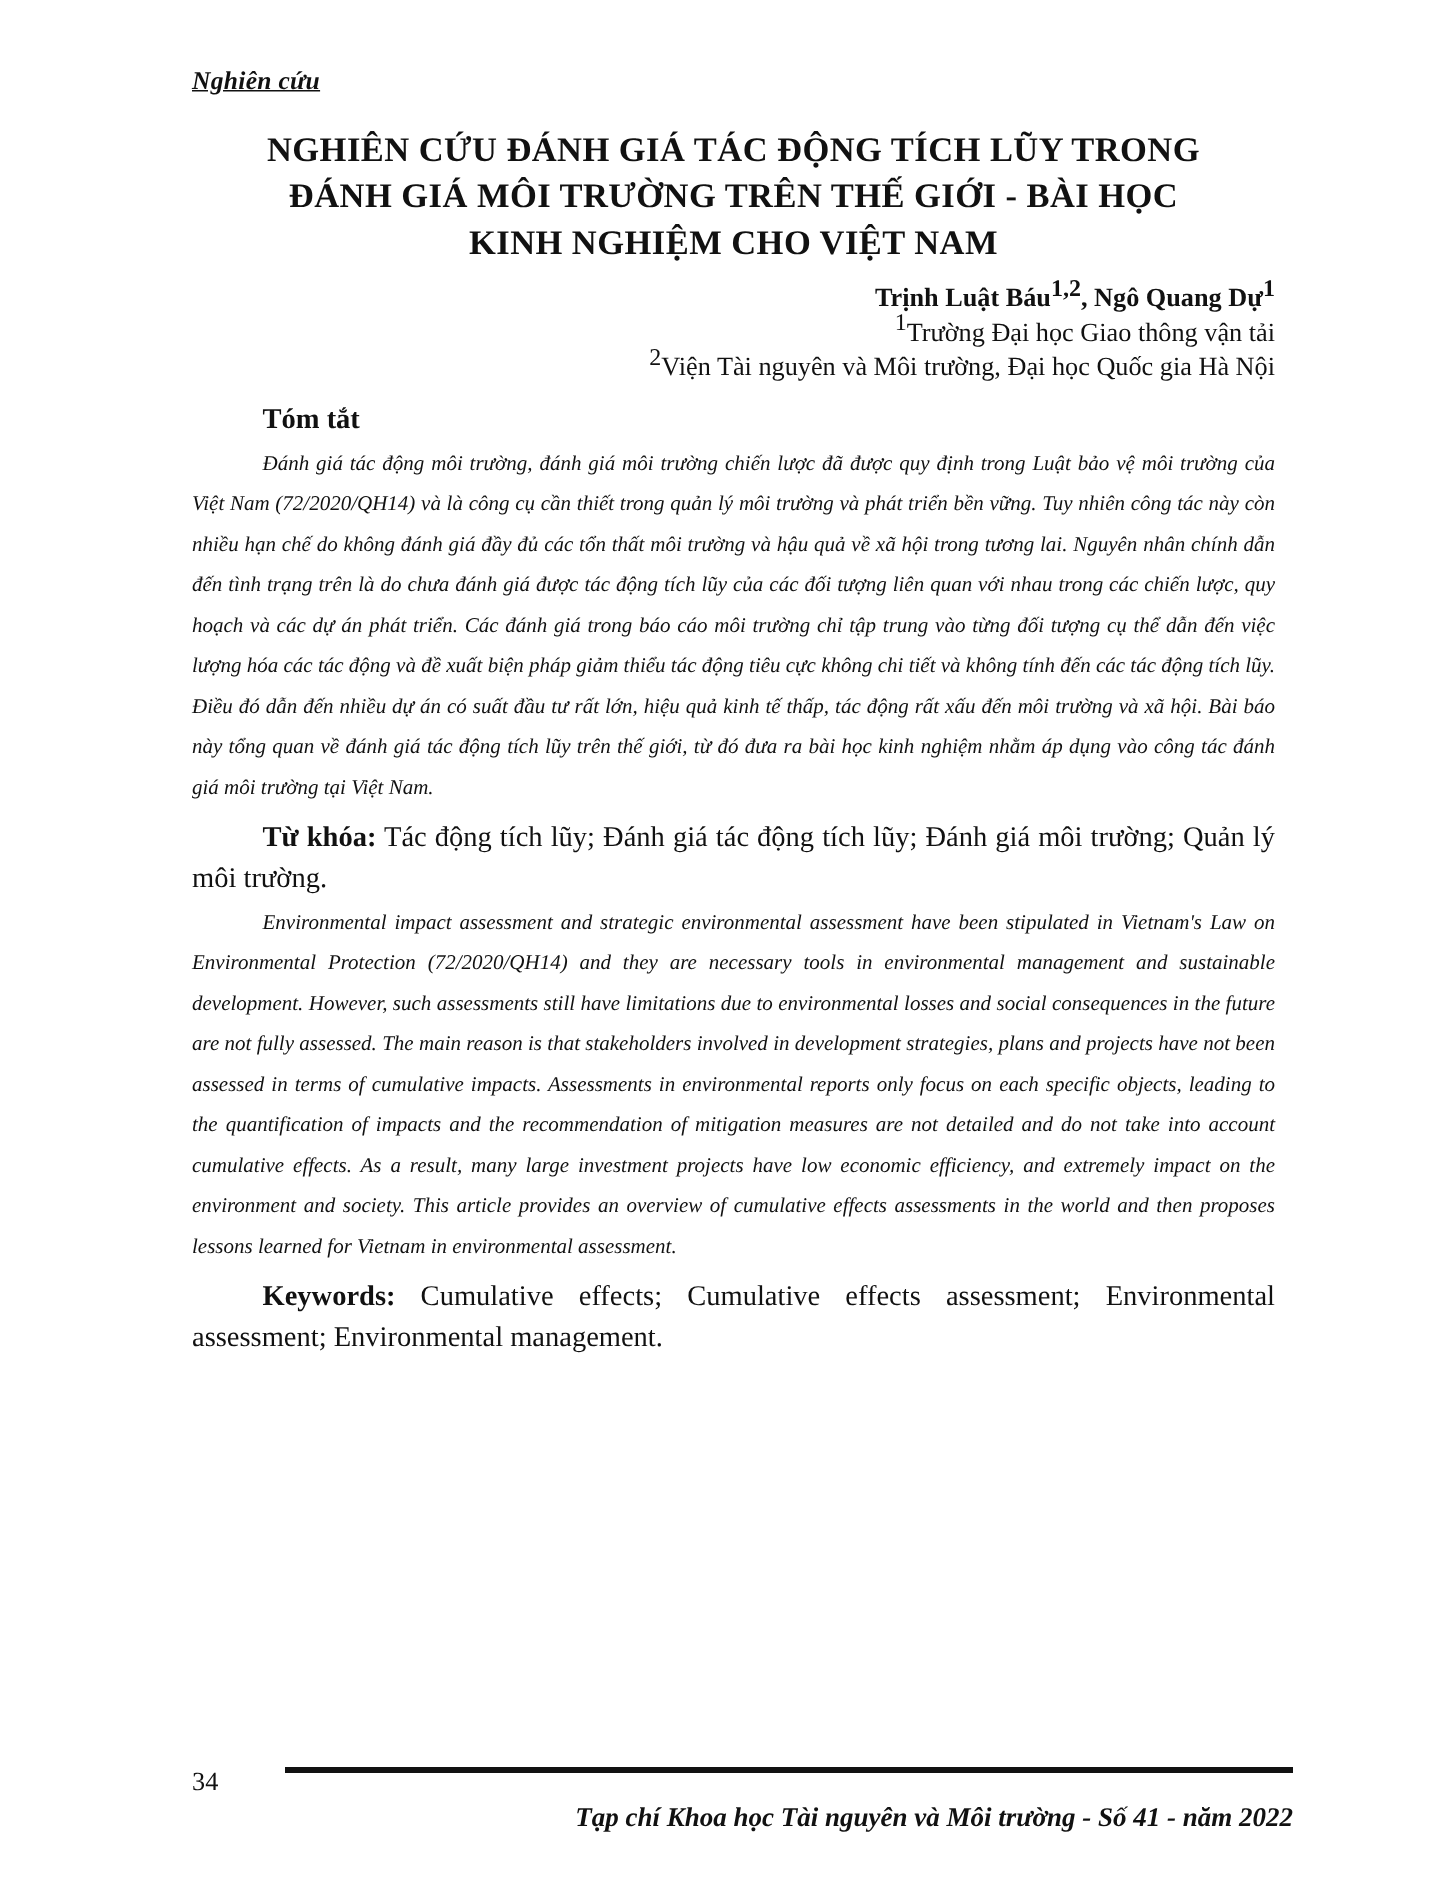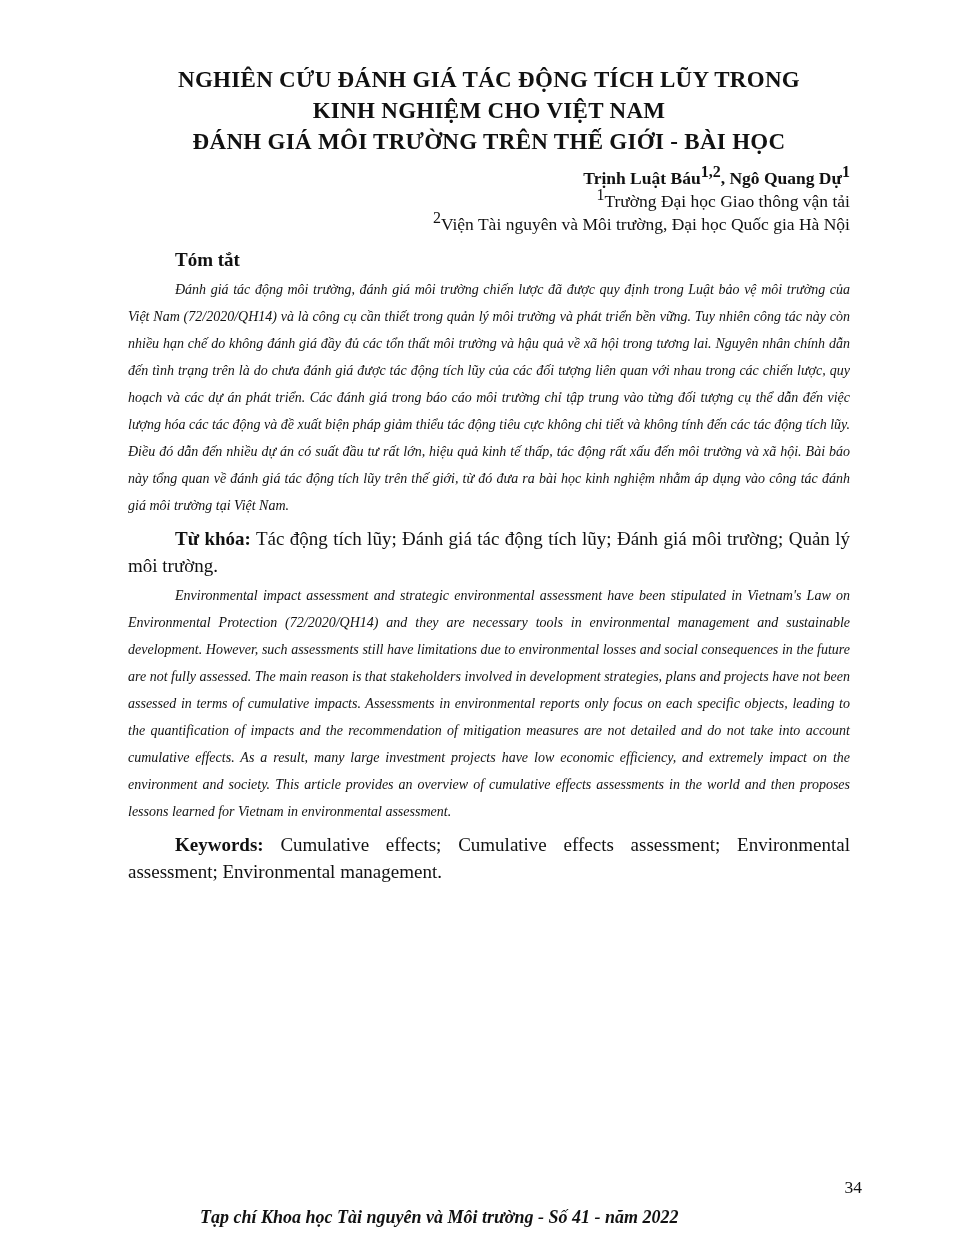--- a/index.html
+++ b/index.html
@@ -78,56 +78,56 @@
     line-height: 26px;
   }
   .footer {
     position: absolute;
     left: 128px;
     top: 1176px;
     width: 734px;
   }
   .footer-row {
     display: flex;
-    align-items: flex-end;
-    flex-direction: column;
+    align-items: flex-start;
   }
   .page-number {
     font-size: 17.5px;
     line-height: 22px;
     flex: 0 0 auto;
   }
   .footer-rule {
     flex: 1 1 auto;
     height: 4px;
     background: #111111;
     margin-left: 44px;
     margin-top: 2px;
   }
   .footer-journal {
     margin-left: 72px;
     margin-top: 1px;
-    text-align: left;
+    text-align: right;
     font-weight: bold;
     font-style: italic;
     font-size: 18px;
     line-height: 24px;
   }
 </style>
 </head>
 <body>
 
 <div class="page">
   <div class="content">
 
+    <div class="running-head">Nghiên cứu</div>
 
     <div class="title">
       <div>NGHIÊN CỨU ĐÁNH GIÁ TÁC ĐỘNG TÍCH LŨY TRONG</div>
+      <div>ĐÁNH GIÁ MÔI TRƯỜNG TRÊN THẾ GIỚI - BÀI HỌC</div>
       <div>KINH NGHIỆM CHO VIỆT NAM</div>
-      <div>ĐÁNH GIÁ MÔI TRƯỜNG TRÊN THẾ GIỚI - BÀI HỌC</div>
     </div>
 
     <div class="authors"><span>Trịnh Luật Báu</span><sup>1,2</sup><span>, </span><span>Ngô Quang Dự</span><sup>1</sup></div>
 
     <div class="affiliation"><sup>1</sup><span>Trường Đại học Giao thông vận tải</span></div>
     <div class="affiliation"><sup>2</sup><span>Viện Tài nguyên và Môi trường, Đại học Quốc gia Hà Nội</span></div>
 
     <div class="section-heading">Tóm tắt</div>
 
     <p class="para italic">Đánh giá tác động môi trường, đánh giá môi trường chiến lược đã được quy định trong Luật bảo vệ môi trường của Việt Nam (72/2020/QH14) và là công cụ cần thiết trong quản lý môi trường và phát triển bền vững. Tuy nhiên công tác này còn nhiều hạn chế do không đánh giá đầy đủ các tổn thất môi trường và hậu quả về xã hội trong tương lai. Nguyên nhân chính dẫn đến tình trạng trên là do chưa đánh giá được tác động tích lũy của các đối tượng liên quan với nhau trong các chiến lược, quy hoạch và các dự án phát triển. Các đánh giá trong báo cáo môi trường chỉ tập trung vào từng đối tượng cụ thể dẫn đến việc lượng hóa các tác động và đề xuất biện pháp giảm thiểu tác động tiêu cực không chi tiết và không tính đến các tác động tích lũy. Điều đó dẫn đến nhiều dự án có suất đầu tư rất lớn, hiệu quả kinh tế thấp, tác động rất xấu đến môi trường và xã hội. Bài báo này tổng quan về đánh giá tác động tích lũy trên thế giới, từ đó đưa ra bài học kinh nghiệm nhằm áp dụng vào công tác đánh giá môi trường tại Việt Nam.</p>

